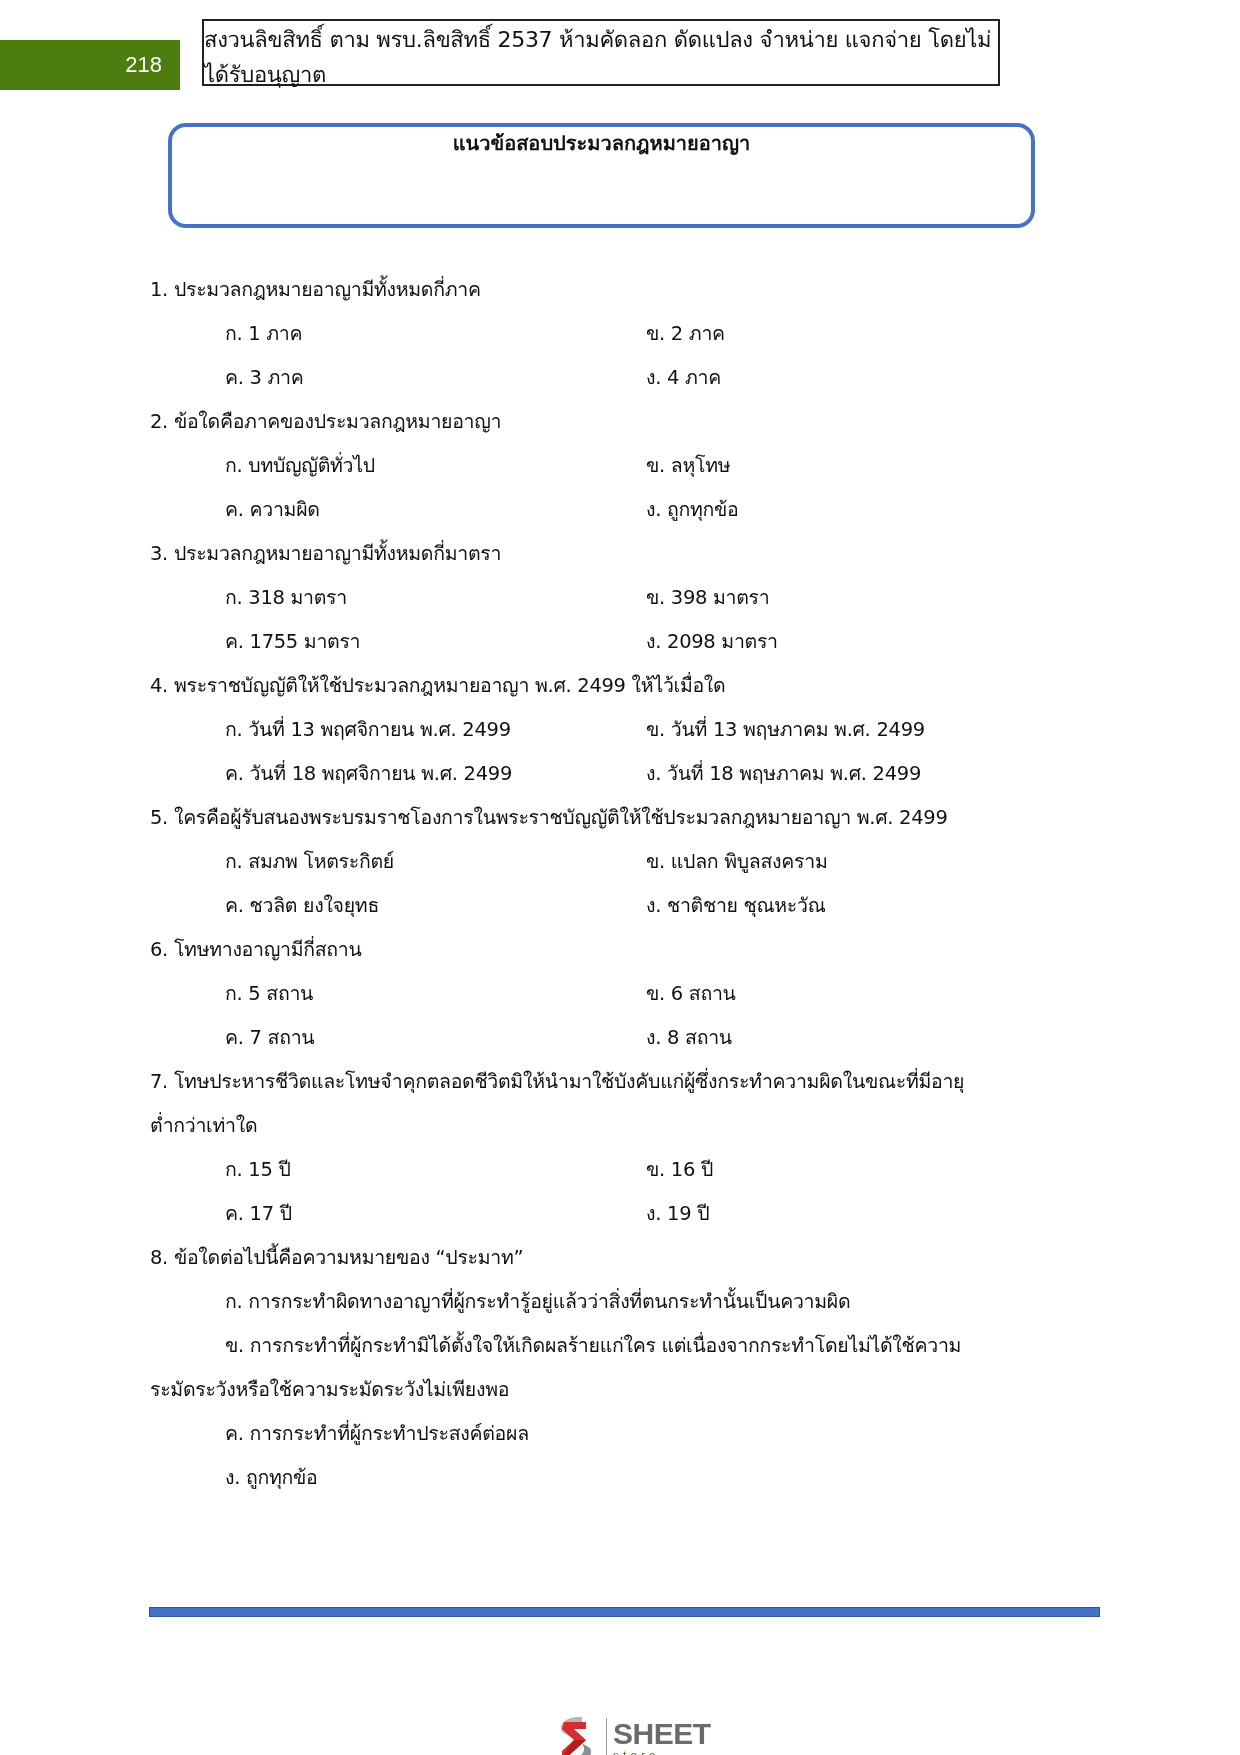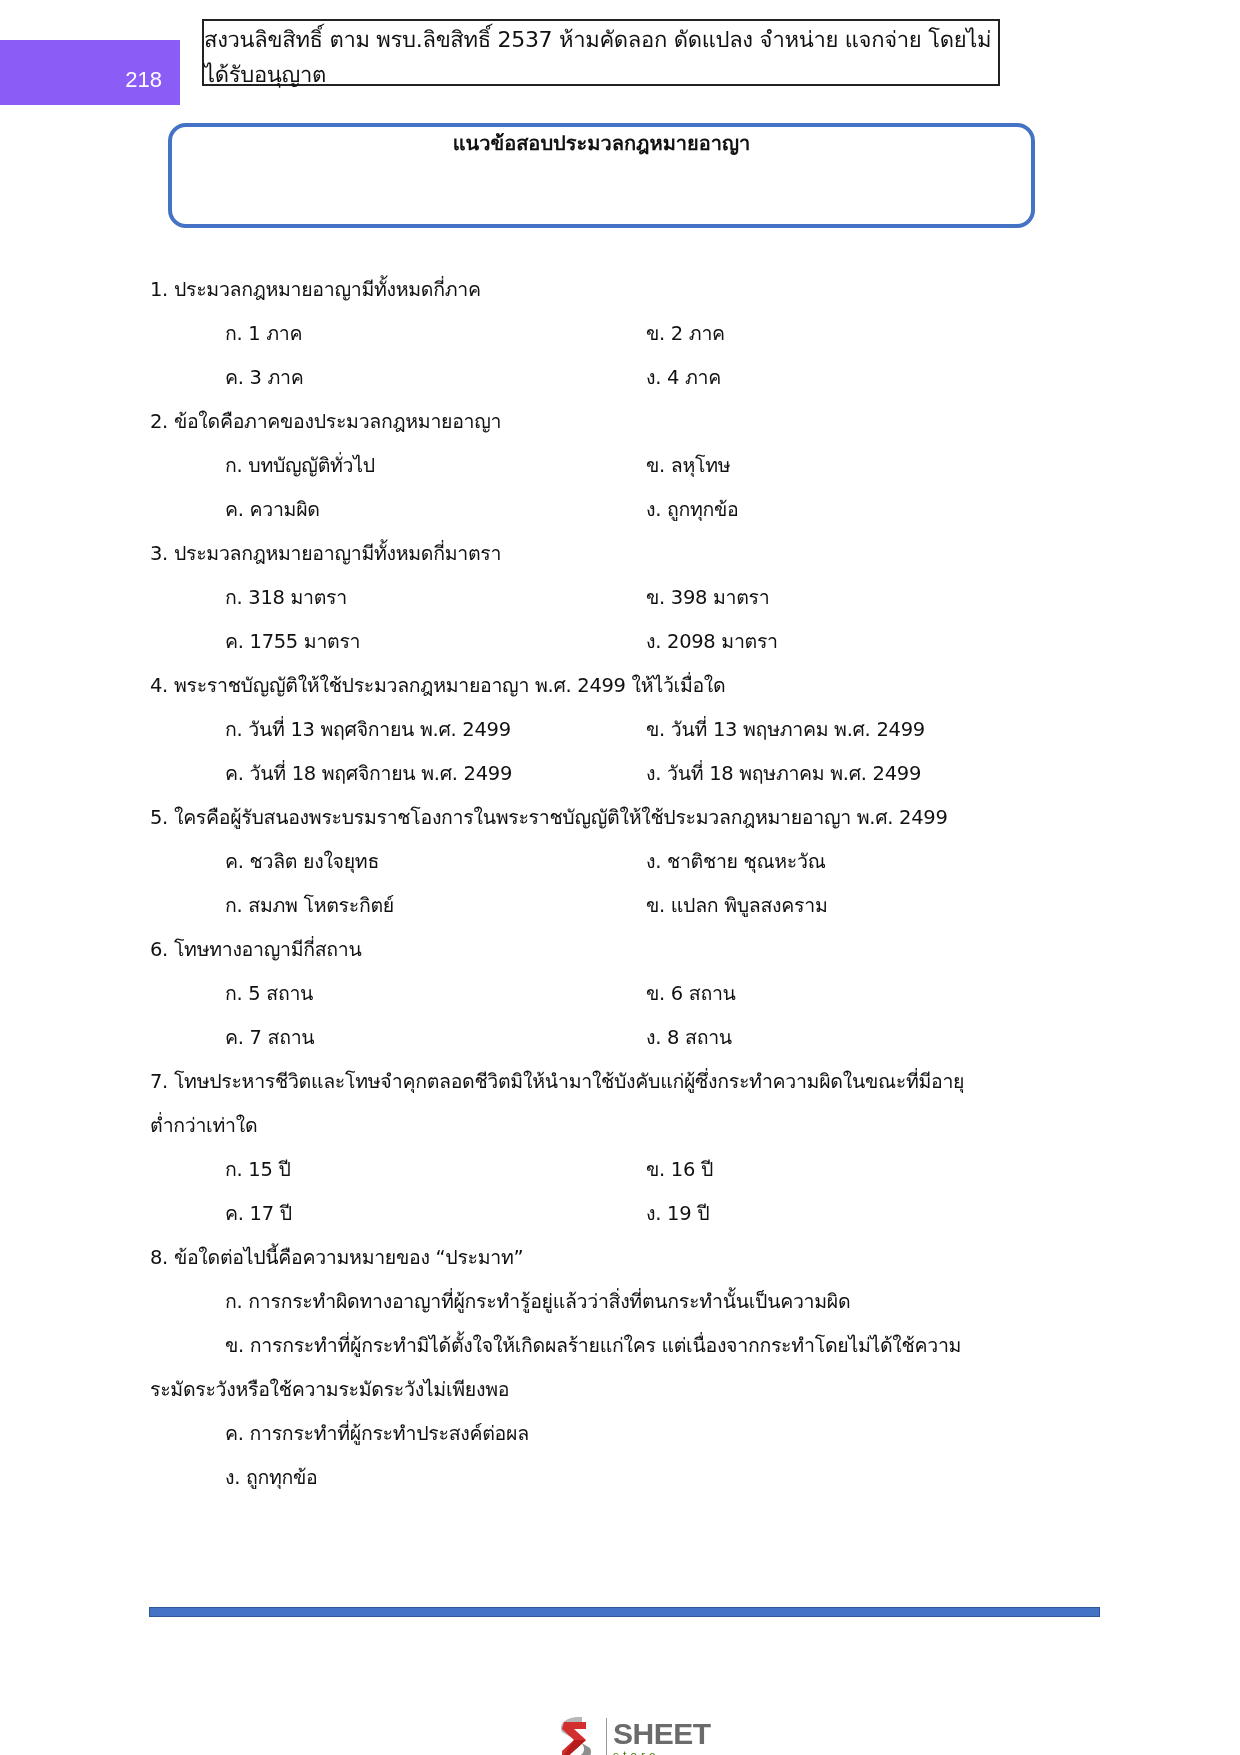--- a/index.html
+++ b/index.html
@@ -13,22 +13,22 @@
     position: relative;
     overflow: hidden;
     font-family: "DejaVu Sans", "Liberation Sans", sans-serif;
     color: #111;
   }
   .page-number-box {
     position: absolute;
     left: 0;
     top: 40px;
     width: 180px;
-    height: 65px;
-    background: #8b5cf6;
+    height: 50px;
+    background: #4d7c0f;
     color: #fff;
     font-size: 22px;
     display: flex;
     align-items: flex-end;
     justify-content: flex-end;
     box-sizing: border-box;
     padding: 0 18px 12px 0;
     font-family: "Liberation Sans", sans-serif;
   }
   .copyright-box {
@@ -214,26 +214,26 @@
     </div>
     <div class="opt-row">
       <span class="opt col1">ค. วันที่ 18 พฤศจิกายน พ.ศ. 2499</span>
       <span class="opt col2">ง. วันที่ 18 พฤษภาคม  พ.ศ. 2499</span>
     </div>
   </div>
 
   <div>
     <div class="question">5. ใครคือผู้รับสนองพระบรมราชโองการในพระราชบัญญัติให้ใช้ประมวลกฎหมายอาญา พ.ศ. 2499</div>
     <div class="opt-row">
+      <span class="opt col1">ก. สมภพ โหตระกิตย์</span>
+      <span class="opt col2">ข. แปลก พิบูลสงคราม</span>
+    </div>
+    <div class="opt-row">
       <span class="opt col1">ค. ชวลิต ยงใจยุทธ</span>
       <span class="opt col2">ง. ชาติชาย ชุณหะวัณ</span>
-    </div>
-    <div class="opt-row">
-      <span class="opt col1">ก. สมภพ โหตระกิตย์</span>
-      <span class="opt col2">ข. แปลก พิบูลสงคราม</span>
     </div>
   </div>
 
   <div>
     <div class="question">6. โทษทางอาญามีกี่สถาน</div>
     <div class="opt-row">
       <span class="opt col1">ก. 5 สถาน</span>
       <span class="opt col2">ข. 6 สถาน</span>
     </div>
     <div class="opt-row">

